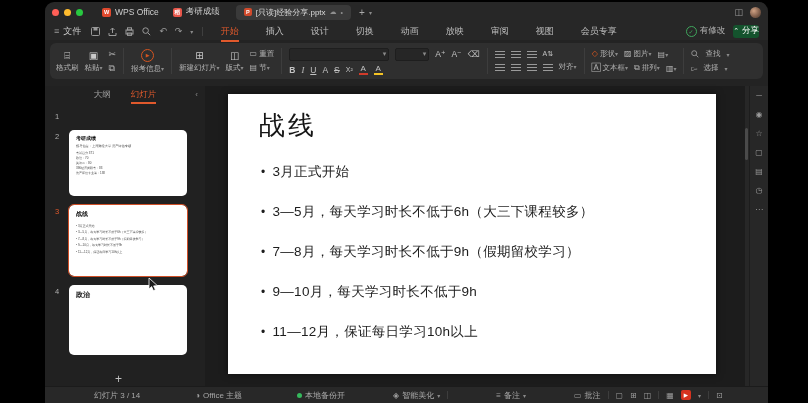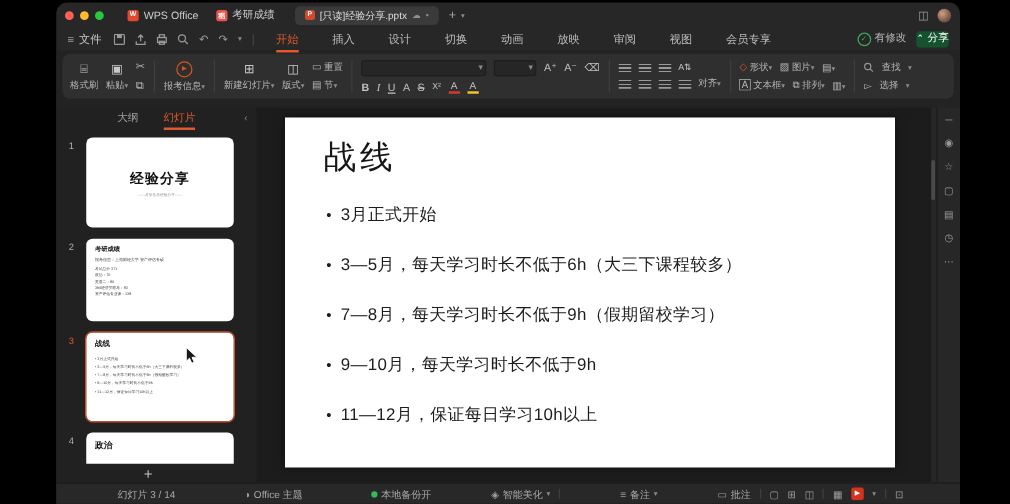--- a/index.html
+++ b/index.html
@@ -311,26 +311,20 @@
 
     <div class="sidebar">
       <div class="side-tabs">
         <span class="side-tab">大纲</span>
         <span class="side-tab active">幻灯片</span>
         <span class="collapse">‹</span>
       </div>
       <div class="thumbs">
         <div class="thumb-row">
           <span class="thumb-num">1</span>
-          <div class="thumb" style="height:72px">
-            <div class="t-center">
-              <div class="t1-title">经验分享</div>
-              <div class="t1-sub">——考研备考经验分享——</div>
-            </div>
-          </div>
         </div>
         <div class="thumb-row">
           <span class="thumb-num">2</span>
           <div class="thumb t-pad" style="height:66px">
             <div class="t2-title">考研成绩</div>
             <div class="t2-line">报考信息：上海财经大学 资产评估专硕</div>
             <div class="t2-small">考试总分 371</div>
             <div class="t2-small">政治：70</div>
             <div class="t2-small">英语二：80</div>
             <div class="t2-small">396经济类联考：83</div>

